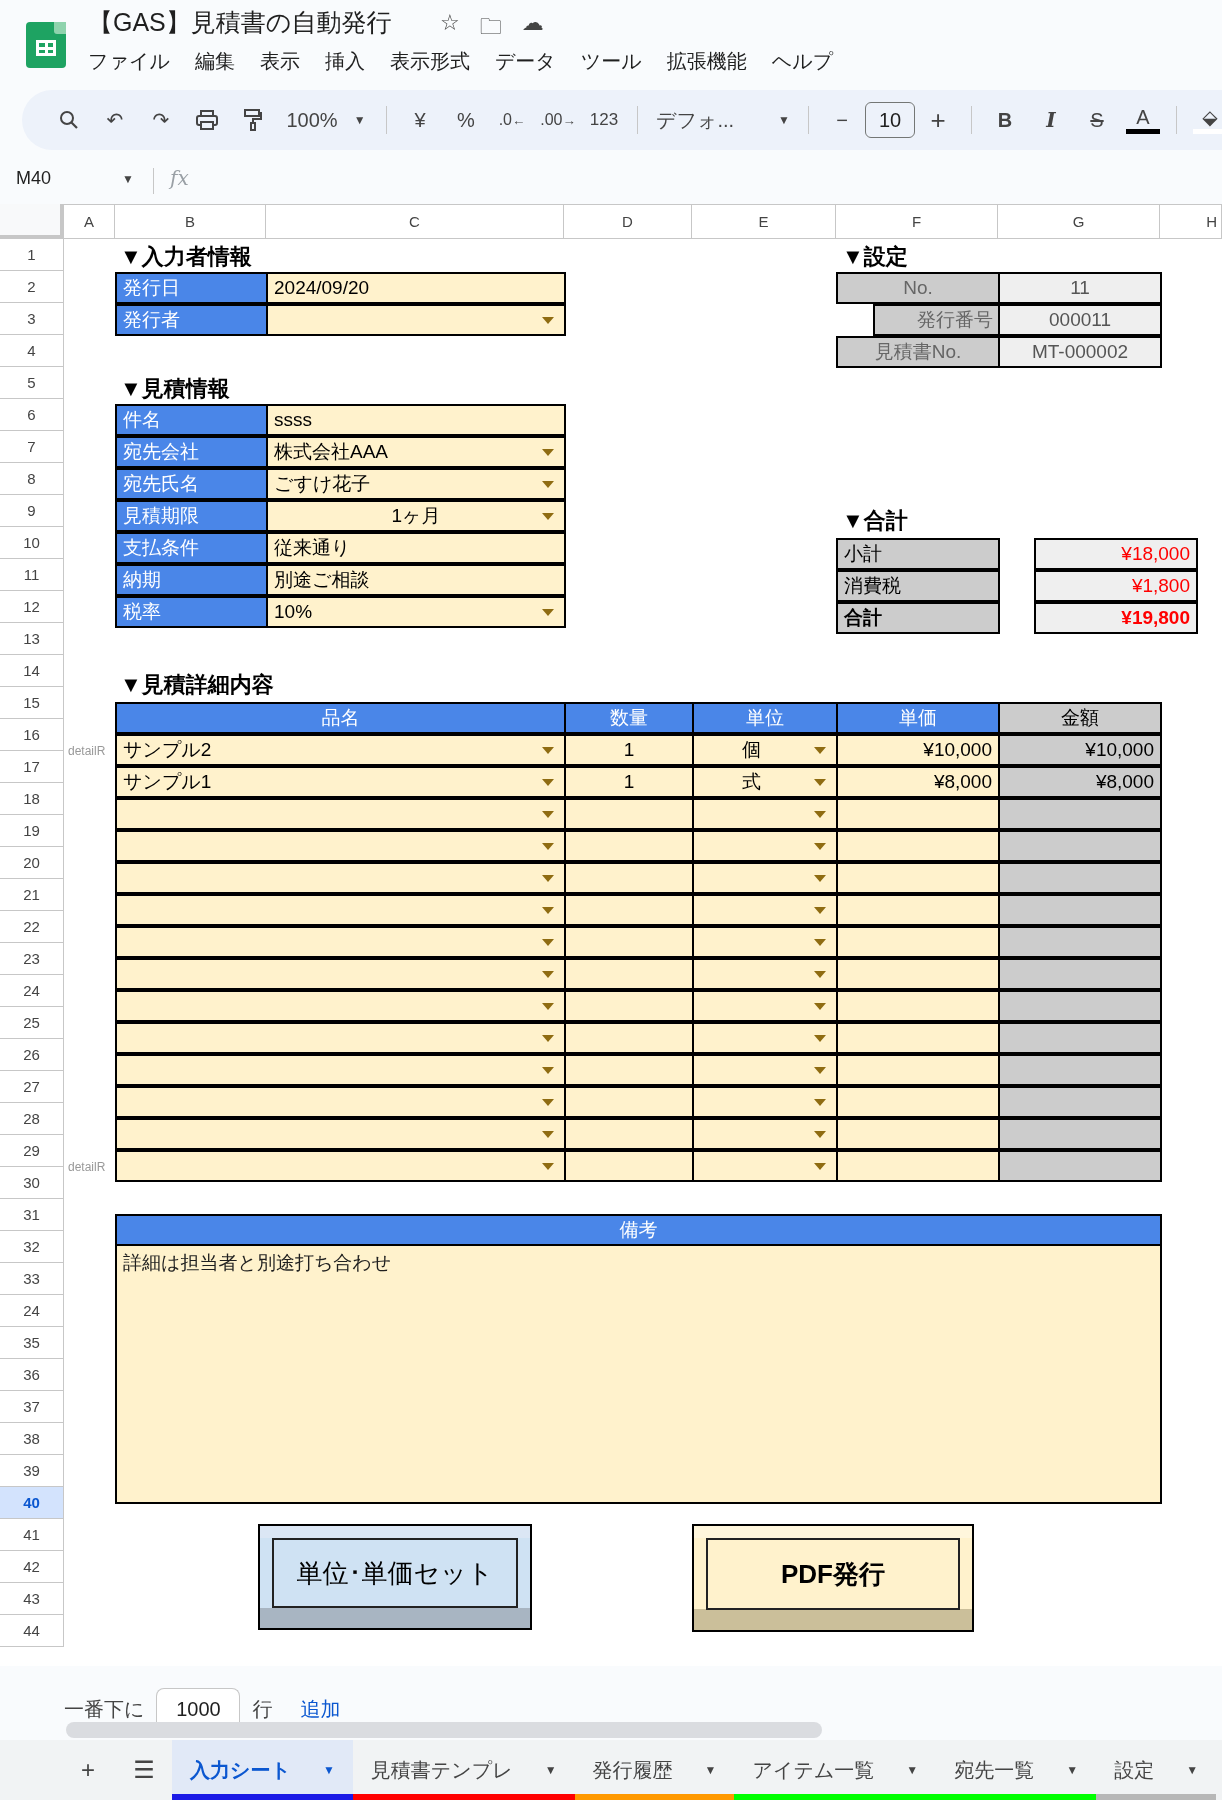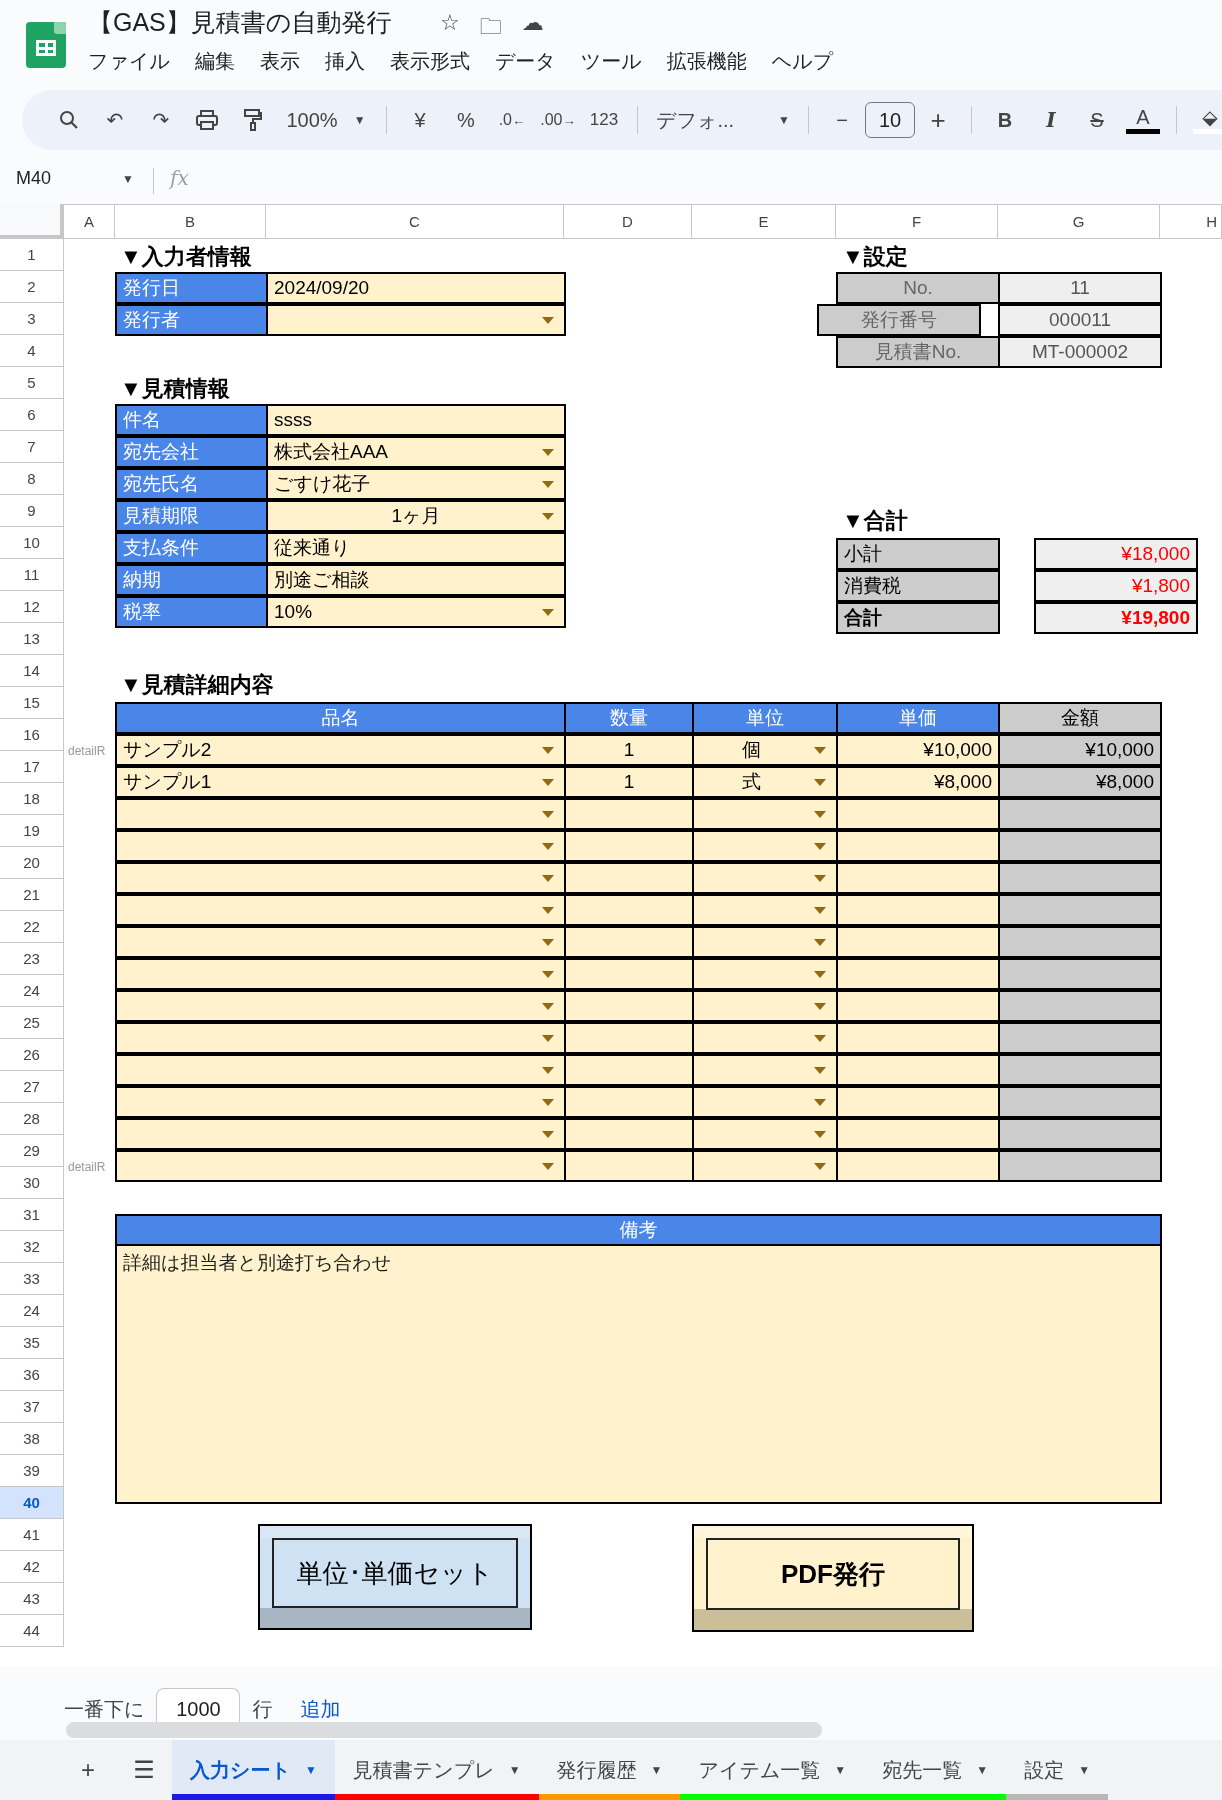--- a/index.html
+++ b/index.html
@@ -59,21 +59,21 @@
   .btn3d { position: absolute; display: flex; align-items: center; justify-content: center; font-size: 26px; color: #000; border: 2px solid #000; }
   .btn3d .face { position: absolute; left: 12px; top: 12px; right: 12px; bottom: 20px; border: 2px solid #222; display: flex; align-items: center; justify-content: center; }
 
   
   .addrows { left: 64px; top: 1688px; display: flex; align-items: center; gap: 12px; font-size: 20px; color: #444; }
   .addrows .input { width: 84px; height: 42px; border: 1px solid #c7c7c7; border-bottom: none; border-radius: 8px 8px 0 0; display: flex; align-items: center; justify-content: center; font-size: 20px; color: #1f1f1f; background: #fff; }
   .addrows .link { color: #0b57d0; }
   .hscroll { left: 66px; top: 1722px; width: 756px; height: 16px; background: #dadce0; border-radius: 8px; }
   .tabbar { left: 0; top: 1740px; width: 1222px; height: 60px; background: #f1f3f4; display: flex; align-items: center; }
   .tabbar .ctl { width: 56px; text-align: center; font-size: 24px; color: #444; }
-  .tab { position: relative; height: 60px; display: flex; align-items: center; padding: 0 18px; gap: 14px; font-size: 20px; color: #444; white-space: nowrap; }
+  .tab { position: relative; height: 60px; display: flex; align-items: center; padding: 0 18px; gap: 32px; font-size: 20px; color: #444; white-space: nowrap; }
   .tab.active { background: #e1e9f7; color: #0b57d0; font-weight: 700; }
   .tab .bar { position: absolute; left: 0; right: 0; bottom: 0; height: 6px; }
 </style>
 </head>
 <body>
 
 <div id="app">
 
   <div class="abs logo">
       <div class="grid"></div>
@@ -228,21 +228,21 @@
   <div class="cell val" style="left:266px;top:272px;width:300px;">2024/09/20</div>
   <div class="cell lbl" style="left:115px;top:304px;width:153px;">発行者</div>
   <div class="cell val" style="left:266px;top:304px;width:300px;">
       <span></span>
       <span class="dd"></span>
     </div>
 
   <div class="sec" style="left:842px;top:242px;">▼設定</div>
   <div class="cell gray" style="left:836px;top:272px;width:164px;">No.</div>
   <div class="cell lgray" style="left:998px;top:272px;width:164px;">11</div>
-  <div class="cell gray" style="left:817px;top:304px;width:164px;">発行番号</div>
+  <div class="cell gray" style="left:873px;top:304px;width:164px;">発行番号</div>
   <div class="cell lgray" style="left:998px;top:304px;width:164px;">000011</div>
   <div class="cell gray" style="left:836px;top:336px;width:164px;">見積書No.</div>
   <div class="cell lgray" style="left:998px;top:336px;width:164px;">MT-000002</div>
 
   <div class="sec" style="left:120px;top:374px;">▼見積情報</div>
   <div id="estimate-fields">
       <div class="cell lbl" style="left: 115px; top: 404px; width: 153px;">件名</div>
       <div class="cell val" style="left: 266px; top: 404px; width: 300px;">
         <span>ssss</span>
       </div>

